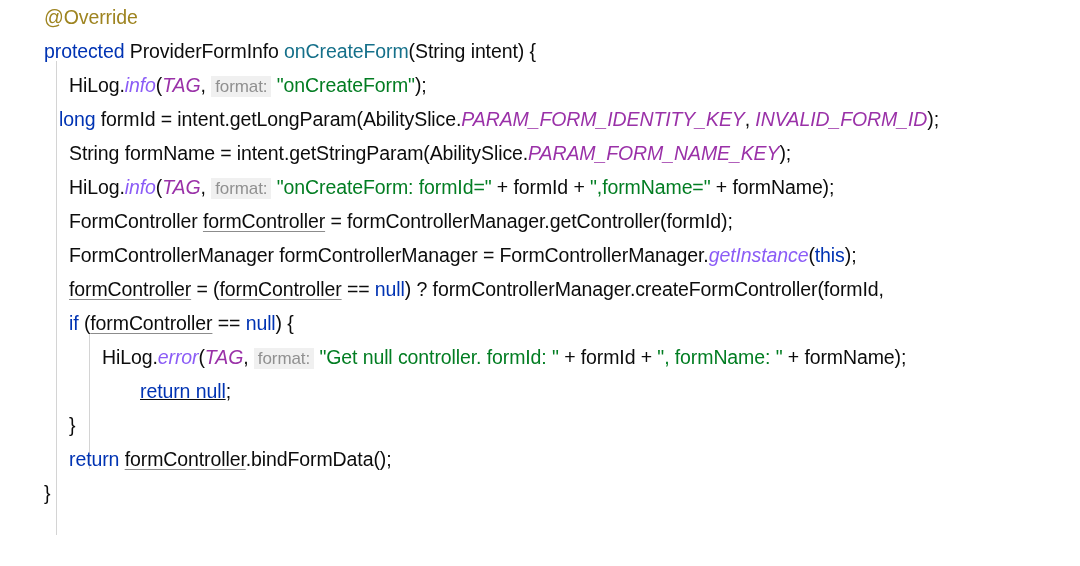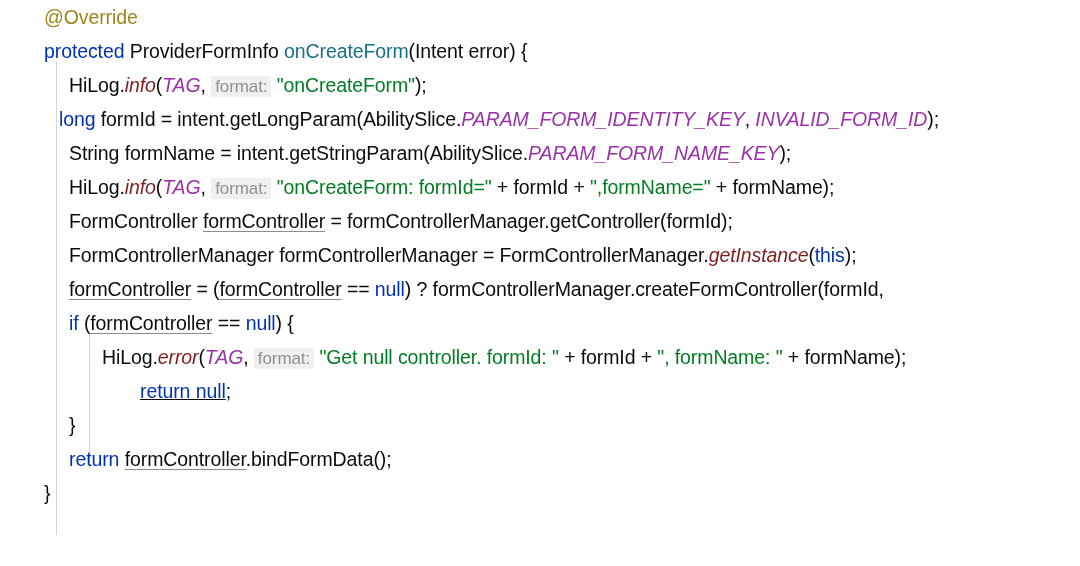--- a/index.html
+++ b/index.html
@@ -41,21 +41,21 @@
     background: #d4d4d4;
     left: 0;
     top: 0;
   }
 
   
   .tok-annotation { color: #9e8420; }
   .tok-keyword    { color: #0033b3; }
   .tok-method-decl{ color: #15708a; }
   .tok-static     { color: #9a31a8; font-style: italic; }
-  .tok-static-mtd { color: #7f1d1d; font-style: italic; }
+  .tok-static-mtd { color: #8b5cf6; font-style: italic; }
   .tok-string     { color: #027d22; }
   .tok-plain      { color: #0c0c0c; }
   .tok-underline  { text-decoration: underline; text-decoration-color: #8c8c8c; text-underline-offset: 3px; text-decoration-thickness: 1px; }
 
   .inlay-hint {
     color: #909090;
     background: #f0f0f0;
     border-radius: 0;
     padding: 1px 4px 1px 4px;
     font-size: 17px;
@@ -65,21 +65,21 @@
 </head>
 <body>
 
 <div id="editor">
   <div id="guides">
       <div class="guide" style="left: 20px; top: 61px; height: 474px; background: rgb(212, 212, 212);"></div>
       <div class="guide" style="left: 53px; top: 333px; height: 136px; background: rgb(212, 212, 212);"></div>
     </div>
   <div id="code-body">
       <div class="code-line" style="padding-left: 8px;"><span class="tok-annotation">@Override</span></div>
-      <div class="code-line" style="padding-left: 8px;"><span class="tok-keyword">protected</span><span class="tok-plain"> ProviderFormInfo </span><span class="tok-method-decl">onCreateForm</span><span class="tok-plain">(Intent error) {</span></div>
+      <div class="code-line" style="padding-left: 8px;"><span class="tok-keyword">protected</span><span class="tok-plain"> ProviderFormInfo </span><span class="tok-method-decl">onCreateForm</span><span class="tok-plain">(String intent) {</span></div>
       <div class="code-line" style="padding-left: 33px;"><span class="tok-plain">HiLog.</span><span class="tok-static-mtd">info</span><span class="tok-plain">(</span><span class="tok-static">TAG</span><span class="tok-plain">, </span><span class="inlay-hint">format:</span><span class="tok-plain"> </span><span class="tok-string">"onCreateForm"</span><span class="tok-plain">);</span></div>
       <div class="code-line" style="padding-left: 23px;"><span class="tok-keyword">long</span><span class="tok-plain"> formId = intent.getLongParam(AbilitySlice.</span><span class="tok-static">PARAM_FORM_IDENTITY_KEY</span><span class="tok-plain">, </span><span class="tok-static">INVALID_FORM_ID</span><span class="tok-plain">);</span></div>
       <div class="code-line" style="padding-left: 33px;"><span class="tok-plain">String formName = intent.getStringParam(AbilitySlice.</span><span class="tok-static">PARAM_FORM_NAME_KEY</span><span class="tok-plain">);</span></div>
       <div class="code-line" style="padding-left: 33px;"><span class="tok-plain">HiLog.</span><span class="tok-static-mtd">info</span><span class="tok-plain">(</span><span class="tok-static">TAG</span><span class="tok-plain">, </span><span class="inlay-hint">format:</span><span class="tok-plain"> </span><span class="tok-string">"onCreateForm: formId="</span><span class="tok-plain"> + formId + </span><span class="tok-string">",formName="</span><span class="tok-plain"> + formName);</span></div>
       <div class="code-line" style="padding-left: 33px;"><span class="tok-plain">FormController </span><span class="tok-plain tok-underline">formController</span><span class="tok-plain"> = formControllerManager.getController(formId);</span></div>
       <div class="code-line" style="padding-left: 33px;"><span class="tok-plain">FormControllerManager formControllerManager = FormControllerManager.</span><span class="tok-static-mtd">getInstance</span><span class="tok-plain">(</span><span class="tok-keyword">this</span><span class="tok-plain">);</span></div>
       <div class="code-line" style="padding-left: 33px;"><span class="tok-plain tok-underline">formController</span><span class="tok-plain"> = (</span><span class="tok-plain tok-underline">formController</span><span class="tok-plain"> == </span><span class="tok-keyword">null</span><span class="tok-plain">) ? formControllerManager.createFormController(formId,</span></div>
       <div class="code-line" style="padding-left: 33px;"><span class="tok-keyword">if</span><span class="tok-plain"> (</span><span class="tok-plain tok-underline">formController</span><span class="tok-plain"> == </span><span class="tok-keyword">null</span><span class="tok-plain">) {</span></div>
       <div class="code-line" style="padding-left: 66px;"><span class="tok-plain">HiLog.</span><span class="tok-static-mtd">error</span><span class="tok-plain">(</span><span class="tok-static">TAG</span><span class="tok-plain">, </span><span class="inlay-hint">format:</span><span class="tok-plain"> </span><span class="tok-string">"Get null controller. formId: "</span><span class="tok-plain"> + formId + </span><span class="tok-string">", formName: "</span><span class="tok-plain"> + formName);</span></div>
       <div class="code-line" style="padding-left: 104px; text-decoration: underline;"><span class="tok-keyword">return null</span><span class="tok-plain">;</span></div>

